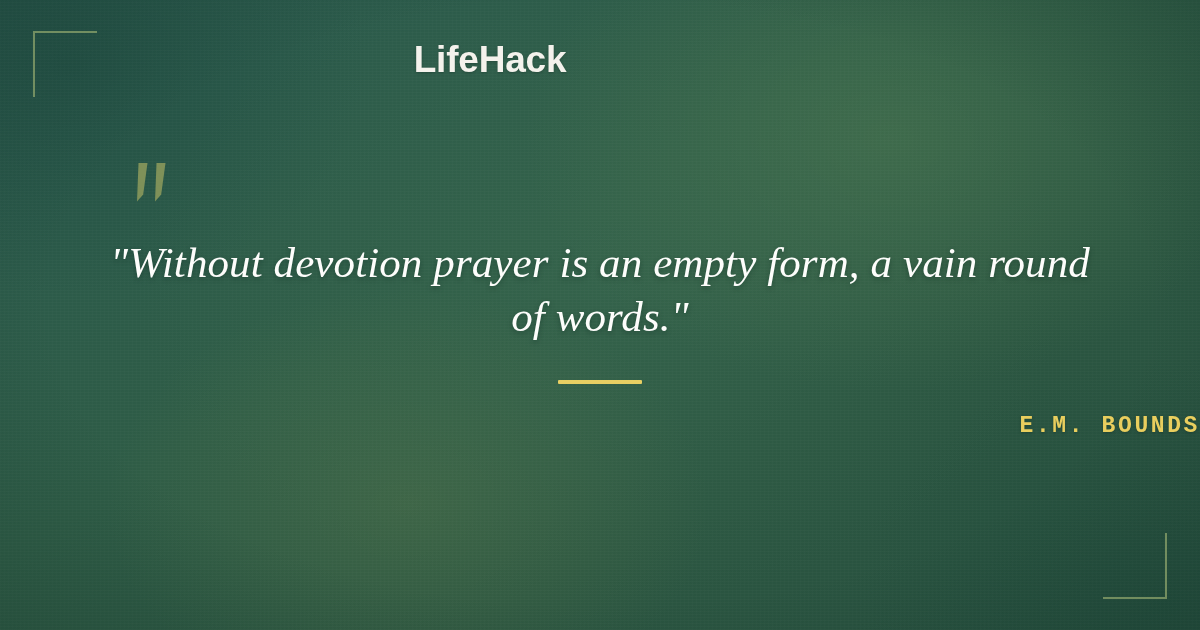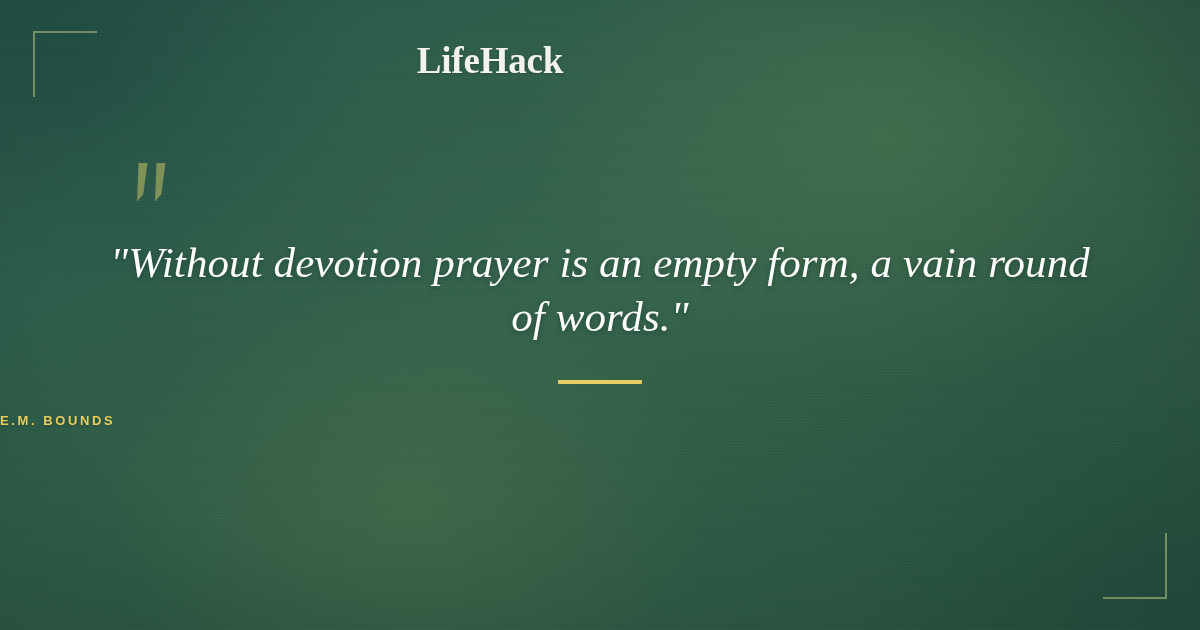--- a/index.html
+++ b/index.html
@@ -61,21 +61,21 @@
     border-right: 2px solid rgba(146,167,110,0.72);
   }
 
   
   #brand {
     position: absolute;
     top: 39px;
     left: 0;
     width: 980px;
     text-align: center;
-    font-family: Liberation Serif, serif;
+    font-family: Liberation Sans, sans-serif;
     font-weight: 700;
     font-size: 37px;
     letter-spacing: -0.2px;
     color: #f4f2ec;
     text-shadow: 0 1px 3px rgba(0,0,0,0.20);
   }
 
   
   #deco-quote {
     position: absolute;
@@ -122,24 +122,24 @@
     background: #e8cf63;
     border-radius: 1px;
   }
 
   
   #attribution {
     position: absolute;
     left: 0;
     top: 413px;
     width: 1200px;
-    text-align: left;
-    font-family: Liberation Sans, sans-serif;
+    text-align: right;
+    font-family: Liberation Mono, monospace;
     font-weight: 700;
-    font-size: 13px;
+    font-size: 23px;
     letter-spacing: 2.6px;
     color: #e9ce5e;
     text-transform: uppercase;
     text-shadow: 0 1px 3px rgba(10,34,26,0.30);
   }
 </style>
 </head>
 <body>
 
 <div id="card">

